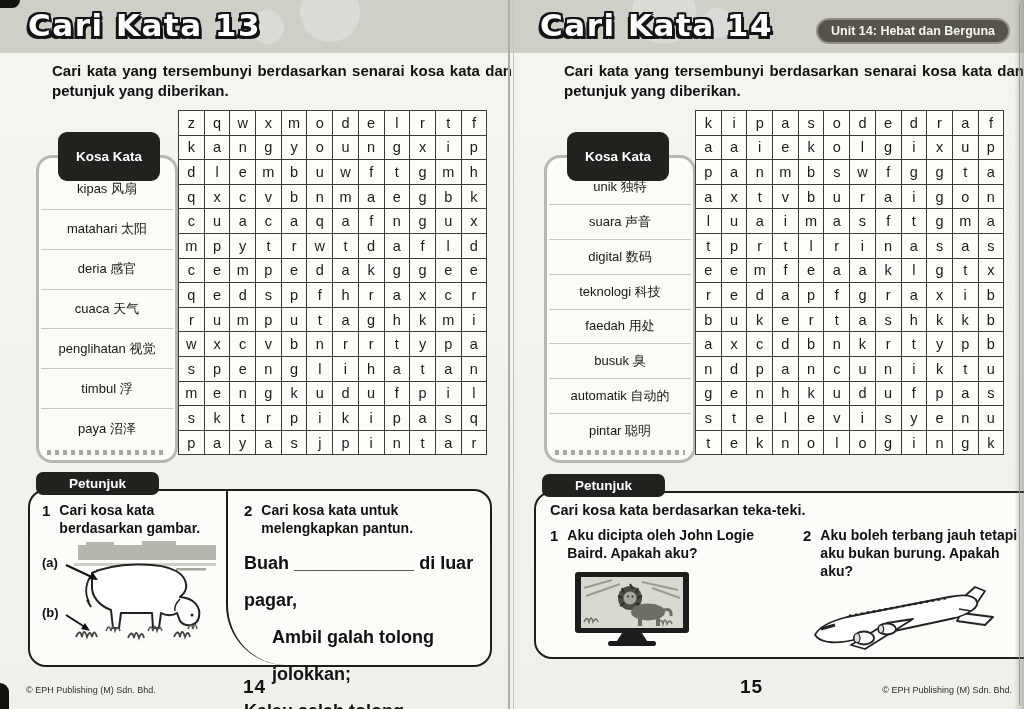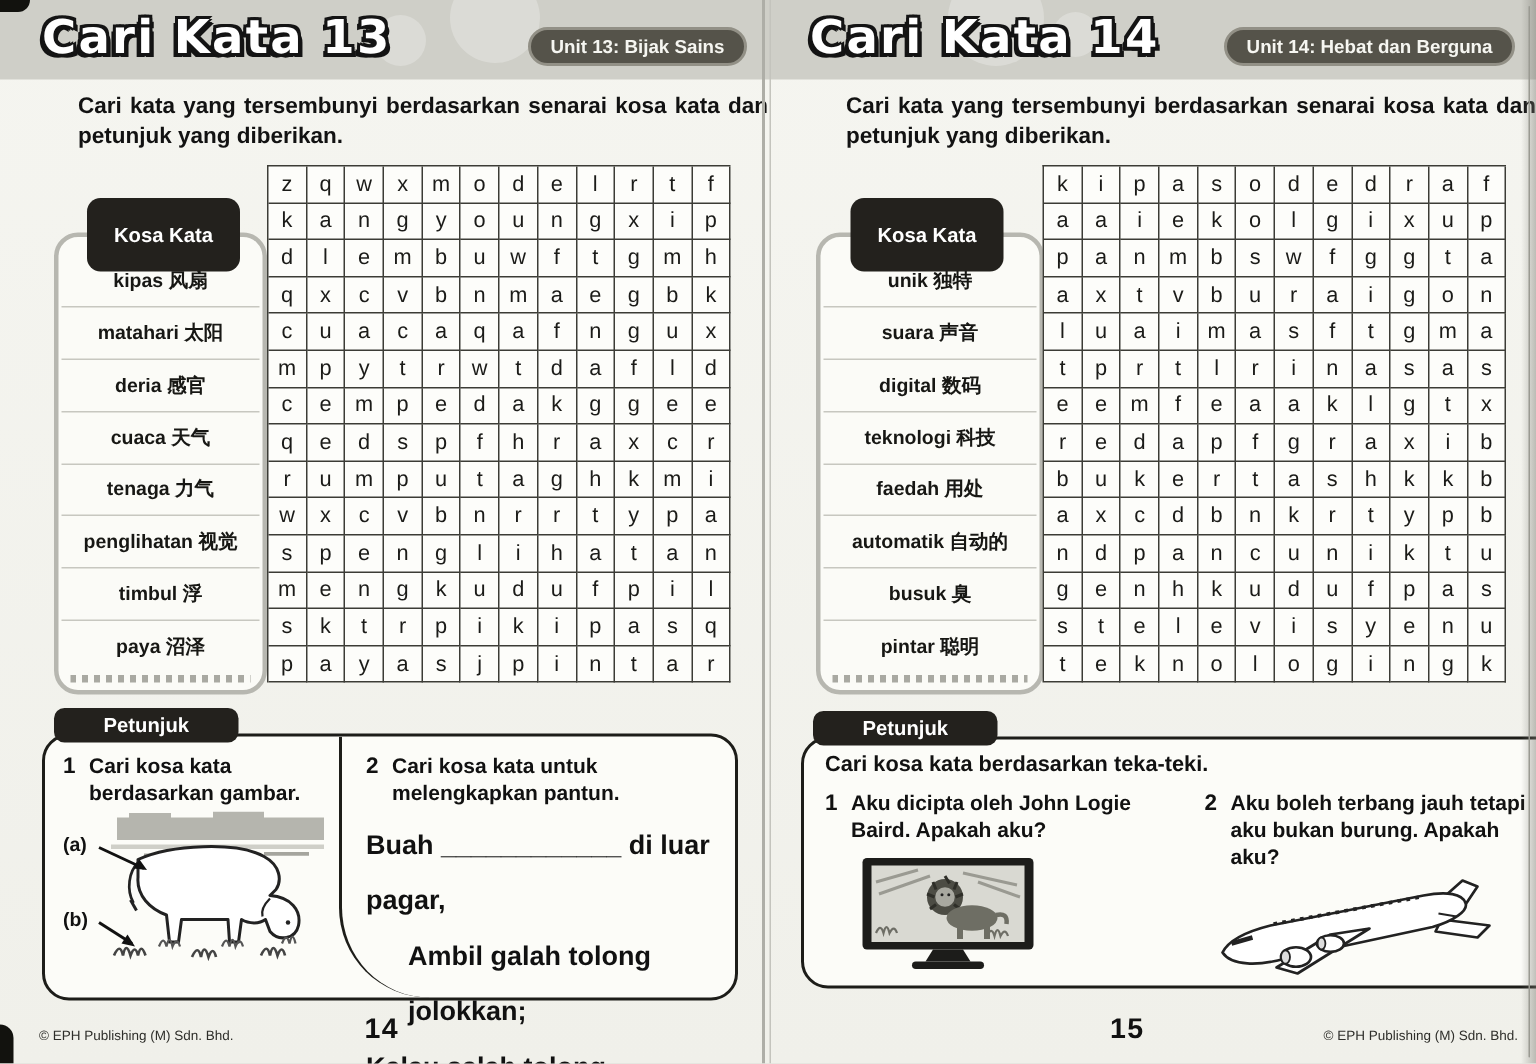--- a/index.html
+++ b/index.html
@@ -25,21 +25,21 @@
   
   .kosa-tab{position:absolute;top:132px;background:#23211d;color:#fff;text-align:center;font-weight:bold;
     font-size:13.5px;padding:17px 0;border-radius:9px;z-index:3;width:102px;}
   .page-left .kosa-tab{left:58px;}
   .page-right .kosa-tab{left:55px;}
   .kosa-box{position:absolute;top:155px;background:#fbfbf7;border:3px solid #b7b7b0;border-radius:16px;height:302px;}
   .page-left .kosa-box{left:36px;width:136px;}
   .page-right .kosa-box{left:32px;width:146px;}
   .kk-list{display:flex;flex-direction:column;height:calc(100% - 24px);padding:12px 2px 0 2px;}
   .kk-item{flex:1;display:flex;align-items:center;justify-content:center;text-align:center;
-    font-size:13px;font-weight:bold;color:#17171 4;color:#171714;border-bottom:1.5px solid #c7c7c0;padding:0 2px;}
+    font-size:13px;font-weight:normal;color:#17171 4;color:#171714;border-bottom:1.5px solid #c7c7c0;padding:0 2px;}
   .kk-item:last-child{border-bottom:none;}
   .kosa-box::after{content:"";position:absolute;left:8px;right:8px;bottom:5px;height:5px;
     background:repeating-linear-gradient(90deg,#a9a9a2 0 4px,transparent 4px 8px);}
 
   
   .grid{position:absolute;top:110px;border-top:1.5px solid #3c3c36;border-left:1.5px solid #3c3c36;background:#fdfdfa;}
   .page-left .grid{left:178px;}
   .page-right .grid{left:183px;}
   .grid-row{display:flex;}
   .grid-cell{width:24.7px;height:23.6px;border-right:1.5px solid #3c3c36;border-bottom:1.5px solid #3c3c36;
@@ -93,31 +93,29 @@
 <body>
 
 <div class="sheet">
 
   <div class="page page-left">
     <div class="banner">
       <div class="bubble" style="left:300px;top:-18px;width:60px;height:60px;"></div>
       <div class="bubble" style="left:250px;top:10px;width:34px;height:34px;"></div>
     </div>
     <div class="title">Cari Kata 13</div>
-    <div class="badge">Unit 13: Bijak Sains</div>
     <div class="instruction">Cari kata yang tersembunyi berdasarkan senarai kosa kata dan petunjuk yang diberikan.</div>
 
     <div class="kosa-tab">Kosa Kata</div>
     <div class="kosa-box">
       <div class="kk-list">
           <div class="kk-item">kipas 风扇</div>
           <div class="kk-item">matahari 太阳</div>
           <div class="kk-item">deria 感官</div>
           <div class="kk-item">cuaca 天气</div>
-          <div class="kk-item">tenaga 力气</div>
           <div class="kk-item">penglihatan 视觉</div>
           <div class="kk-item">timbul 浮</div>
           <div class="kk-item">paya 沼泽</div>
         </div>
     </div>
 
     <div class="grid">
         <div class="grid-row">
           <div class="grid-cell">z</div>
           <div class="grid-cell">q</div>
@@ -385,22 +383,22 @@
     <div class="instruction">Cari kata yang tersembunyi berdasarkan senarai kosa kata dan petunjuk yang diberikan.</div>
 
     <div class="kosa-tab">Kosa Kata</div>
     <div class="kosa-box">
       <div class="kk-list">
           <div class="kk-item">unik 独特</div>
           <div class="kk-item">suara 声音</div>
           <div class="kk-item">digital 数码</div>
           <div class="kk-item">teknologi 科技</div>
           <div class="kk-item">faedah 用处</div>
+          <div class="kk-item">busuk 臭</div>
           <div class="kk-item">automatik 自动的</div>
-          <div class="kk-item">busuk 臭</div>
           <div class="kk-item">pintar 聪明</div>
         </div>
     </div>
 
     <div class="grid">
         <div class="grid-row">
           <div class="grid-cell">k</div>
           <div class="grid-cell">i</div>
           <div class="grid-cell">p</div>
           <div class="grid-cell">a</div>

